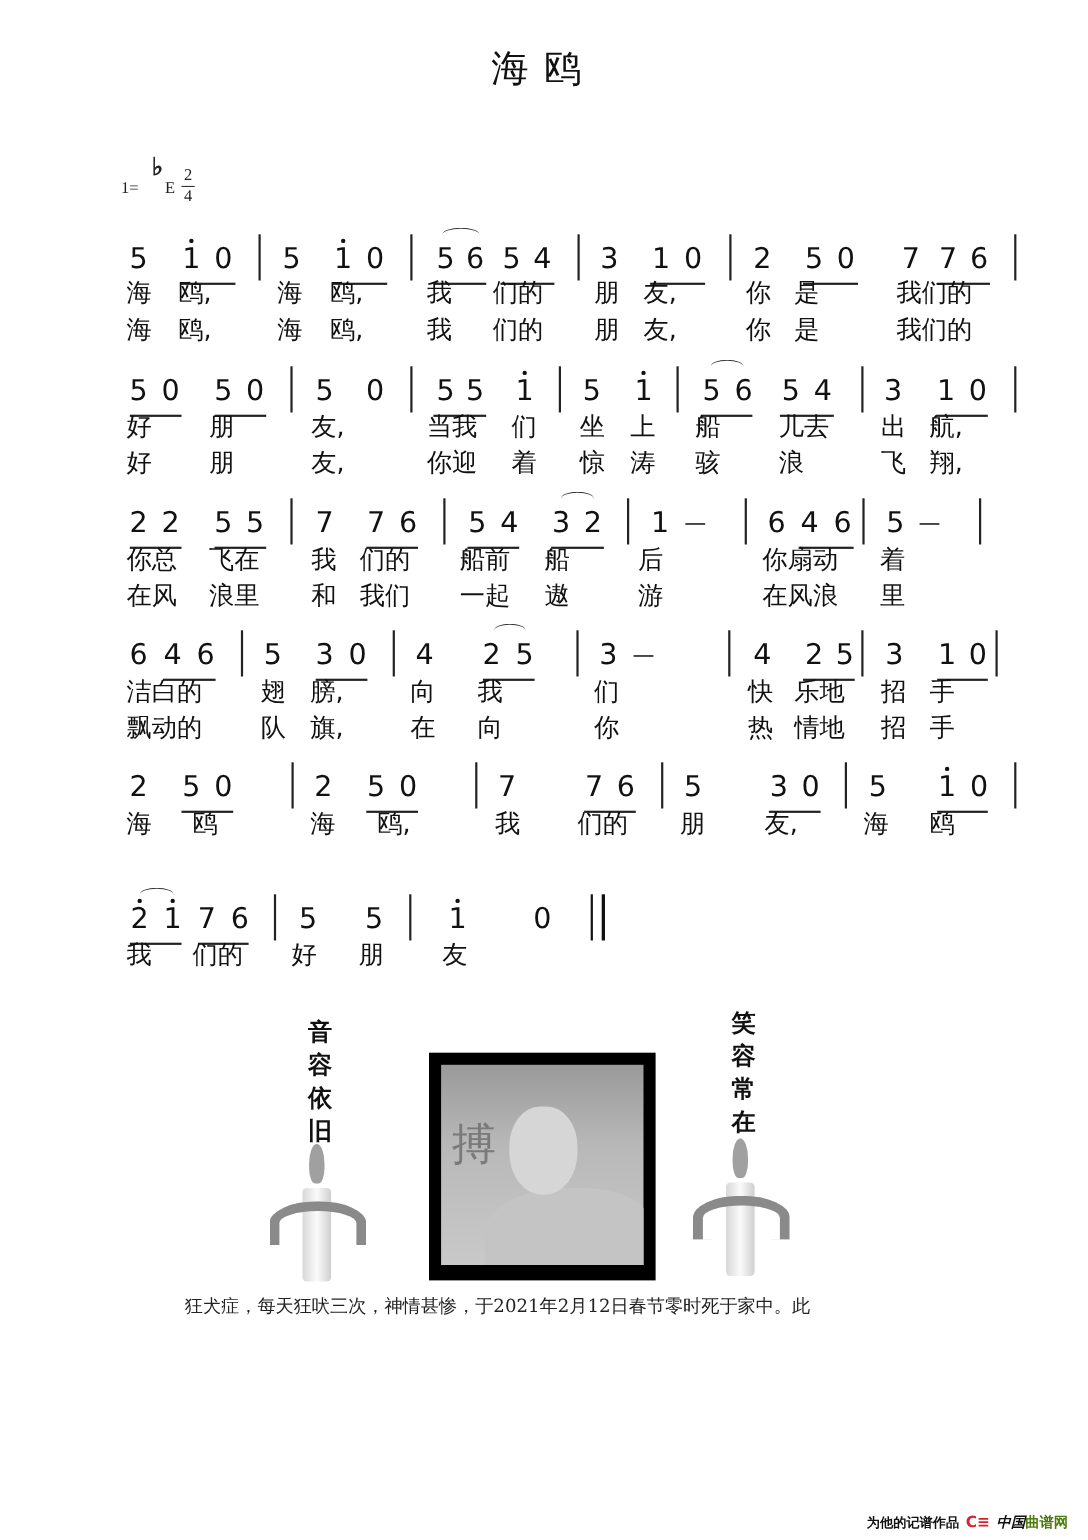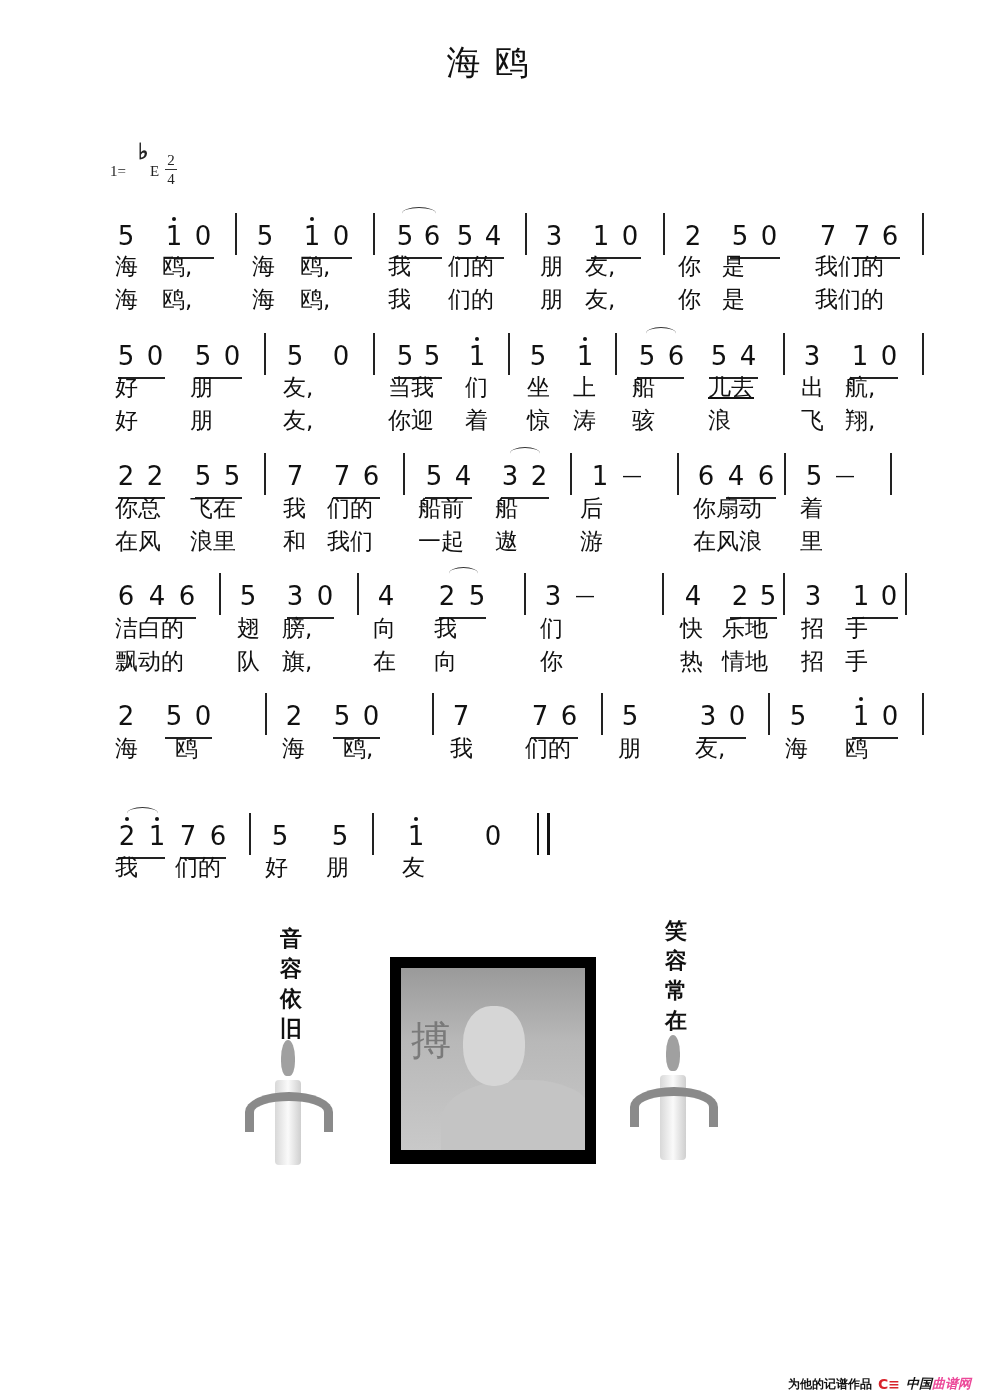--- a/index.html
+++ b/index.html
@@ -40,21 +40,21 @@
   .candle .flame { position:absolute; left:36px; top:0; width:14px; height:36px; background:#a0a0a0;
           border-radius:50% 50% 40% 40%; }
   .candle .vine { position:absolute; left:0; top:52px; width:88px; height:40px; border:9px solid #8a8a8a;
           border-bottom:none; border-radius:50% 50% 0 0; box-sizing:border-box; }
 
   .memo { position:absolute; left:168px; top:1176px; width:680px; font-family:"DejaVu Serif","Liberation Serif",serif;
           font-size:16.5px; line-height:23px; color:#222; }
   .footer { position:absolute; right:18px; top:1375px; font-size:12px; font-weight:bold; display:flex; align-items:center; gap:6px; }
   .footer .logo-c { color:#d8232a; font-weight:bold; font-size:14px; }
   .footer .logo-a { color:#111; font-style:italic; font-size:13px; }
-  .footer .logo-b { color:#ec4899; font-style:italic; font-size:13px; }
+  .footer .logo-b { color:#4d7c0f; font-size:13px; }
 </style>
 </head>
 <body>
 
 <div class="title">海鸥</div>
 
 <div class="key">
   <span class="one">1=</span>
   <span class="flat">♭</span>
   <span class="e">E</span>
@@ -160,21 +160,21 @@
       <div class="slur" style="left: 646px; width: 30px; top: -6px;"></div>
     </div>
     <span class="lyr" style="left: 115px; top: 372px;">好</span>
     <span class="lyr" style="left: 190px; top: 372px;">朋</span>
     <span class="lyr" style="left: 283px; top: 372px;">友,</span>
     <span class="lyr" style="left: 388px; top: 372px;">当我</span>
     <span class="lyr" style="left: 465px; top: 372px;">们</span>
     <span class="lyr" style="left: 527px; top: 372px;">坐</span>
     <span class="lyr" style="left: 573px; top: 372px;">上</span>
     <span class="lyr" style="left: 632px; top: 372px;">船</span>
-    <span class="lyr" style="left: 708px; top: 372px; text-decoration: underline;">儿去</span>
+    <span class="lyr" style="left: 708px; top: 372px;">儿去</span>
     <span class="lyr" style="left: 801px; top: 372px;">出</span>
     <span class="lyr" style="left: 845px; top: 372px;">航,</span>
     <span class="lyr" style="left: 115px; top: 405px;">好</span>
     <span class="lyr" style="left: 190px; top: 405px;">朋</span>
     <span class="lyr" style="left: 283px; top: 405px;">友,</span>
     <span class="lyr" style="left: 388px; top: 405px;">你迎</span>
     <span class="lyr" style="left: 465px; top: 405px;">着</span>
     <span class="lyr" style="left: 527px; top: 405px;">惊</span>
     <span class="lyr" style="left: 573px; top: 405px;">涛</span>
     <span class="lyr" style="left: 632px; top: 405px;">骇</span>
@@ -373,20 +373,21 @@
   <div class="photo">
     <div class="photo-inner">
       <div class="sign">搏</div>
       <div class="shoulders"></div>
       <div class="face"></div>
     </div>
   </div>
 </div>
 
 <div class="memo">
+  <div>狂犬症，每天狂吠三次，神情甚惨，于2021年2月12日春节零时死于家中。此</div>
 </div>
 
 <div class="footer">
   <span>为他的记谱作品</span>
   <span class="logo-c">C≡</span>
   <span class="logo-a">中国</span>
     <span class="logo-b" style="margin-left:-6px;">曲谱网</span>
 </div>
 
 </body></html>

